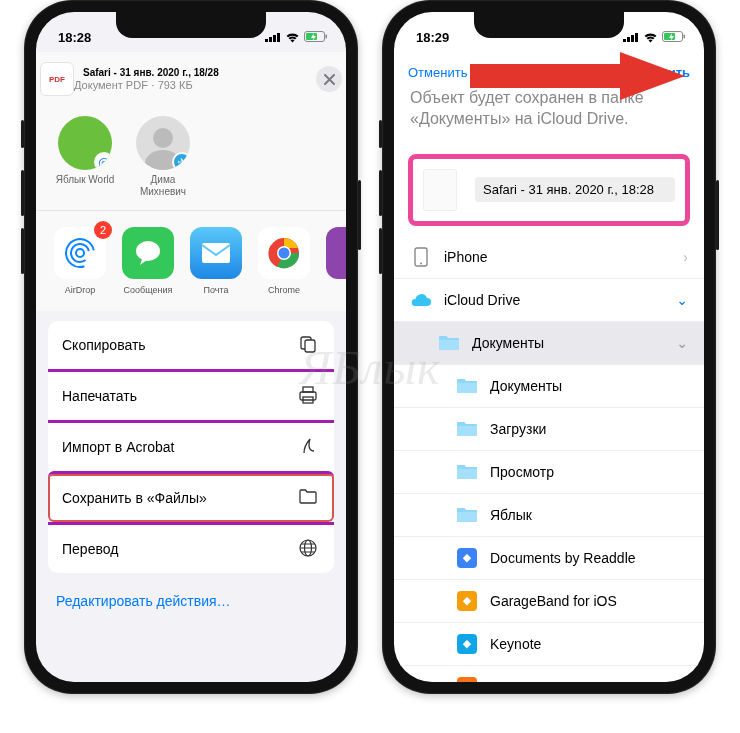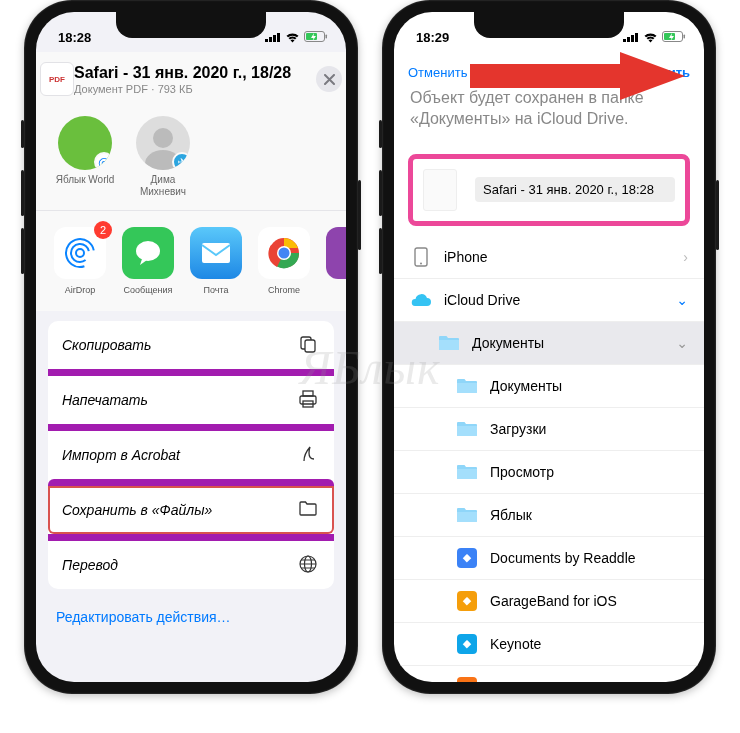--- a/index.html
+++ b/index.html
@@ -60,21 +60,21 @@
   
   .share-header {
     display:flex; align-items:center; 
     padding:10px 4px; background:#f9f9f9;
   }
   .share-thumb {
     width:34px; height:34px; background:#fff; border-radius:6px;
     border:1px solid #e2e2e6; display:flex; align-items:center; justify-content:center;
     font-size:8px; color:#c33; font-weight:700;
   }
-  .share-title { font-size:16px; font-weight:600; color:#000; line-height:1.2; }
+  .share-title { font-size:10px; font-weight:600; color:#000; line-height:1.2;margin-left:9px; }
   .share-sub { font-size:11px; color:#888; }
   .close-btn {
     width:26px; height:26px; border-radius:13px; background:#e6e6eb;
     display:flex; align-items:center; justify-content:center;
     color:#7a7a80; font-size:14px; margin-left:auto;
   }
 
   .contacts-row {
     display:flex; gap:16px; padding:10px 18px 12px; background:#f9f9f9;
   }
@@ -114,23 +114,23 @@
     border-radius:9px; background:#ff3b30; color:#fff; font-size:11px;
     display:flex; align-items:center; justify-content:center;
   }
   .app-name { font-size:9px; color:#555; }
 
   .action-list {
     margin:10px 12px; background:#fff; border-radius:10px; overflow:hidden;
   }
   .action-item {
     display:flex; align-items:center; justify-content:space-between;
-    padding:13px 14px; font-size:14px; color:#000;font-style:italic;
-  }
-  .action-item + .action-item { border-top:7px solid #a21caf; }
+    padding:13px 14px; font-size:14px; color:#000;
+  }
+  .action-item + .action-item { border-top:3px solid #a21caf; }
   .action-item.highlight {
     box-shadow: inset 0 0 0 2px #d9534f;
     border-radius: 6px;
     gap: 39px;
   }
   .action-icon { width:22px; height:22px; color:#333; }
 
   .edit-actions {
     padding:10px 20px; font-size:14px; color:#007aff;
   }

